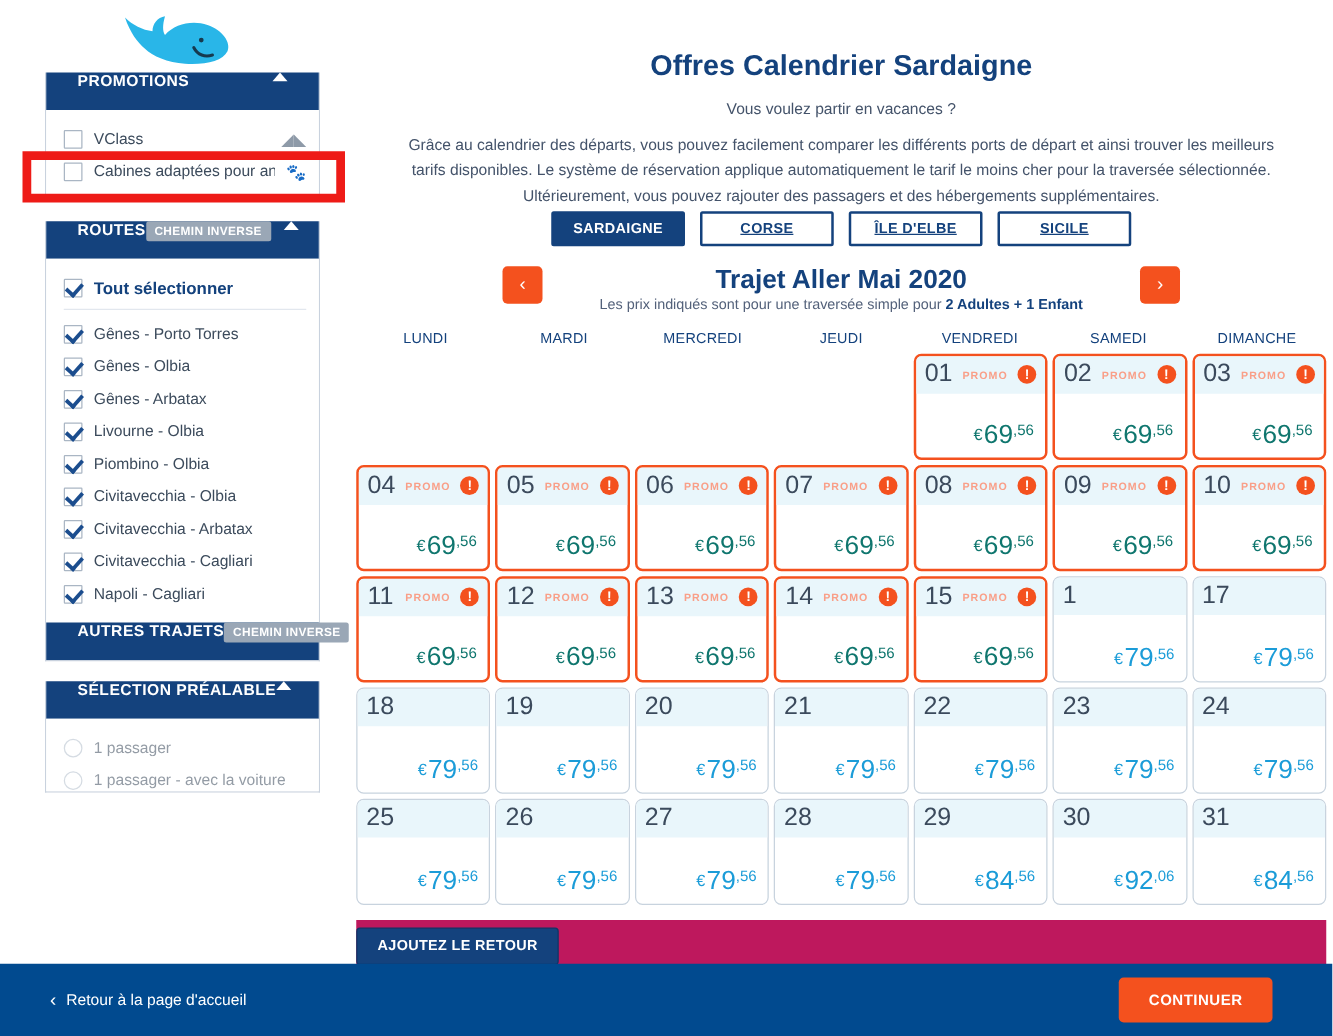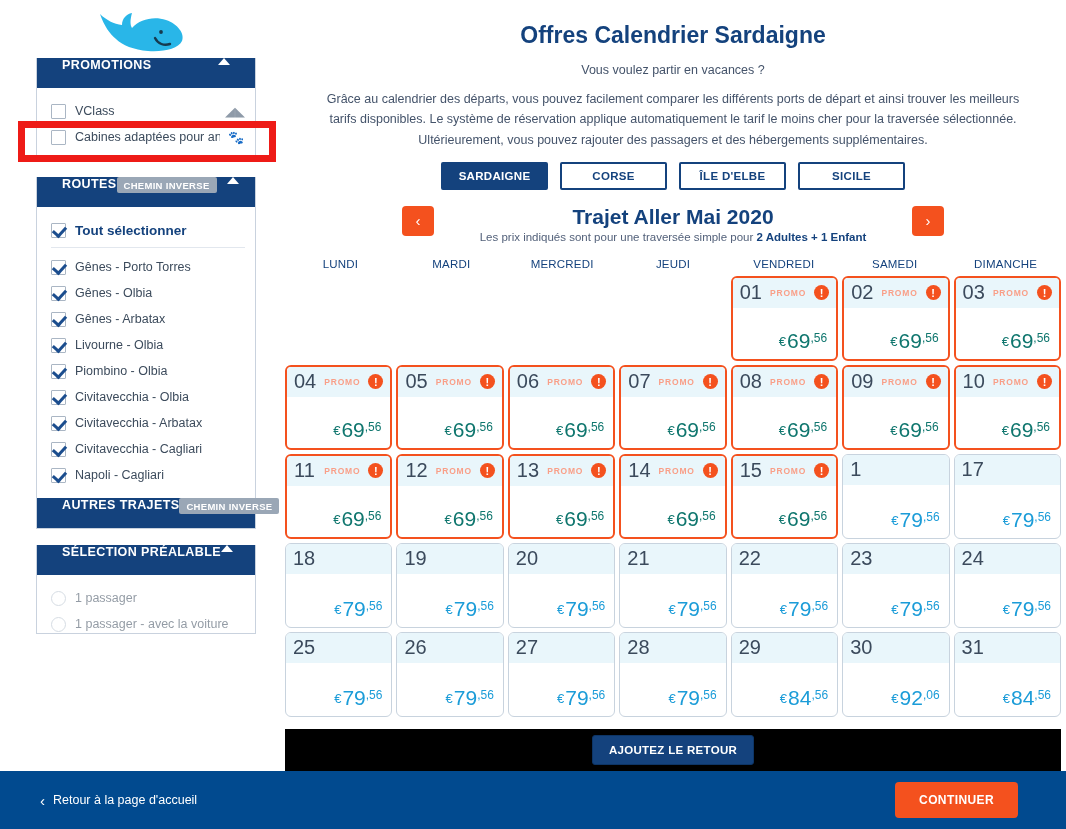--- a/index.html
+++ b/index.html
@@ -89,31 +89,31 @@
   #preselect-body { height:58px; overflow:hidden; }
 
   
   #annotation-box {
     position:absolute; left:18px; top:121px; width:258px; height:41px;
     border:7px solid #ee1b17; background:transparent; z-index:30;
     pointer-events:none;
   }
 
   
-  #main { position:absolute; left:280px; top:0; width:786px; height:767px; }
+  #main { position:absolute; left:280px; top:17px; width:786px; height:767px; }
   #page-title {
     text-align:center; font-size:23px; font-weight:bold; color:#14427d;
     margin:22px 0 0;
   }
   #subtitle { text-align:center; font-size:12.5px; color:#44536a; margin-top:14px; }
   #intro {
     text-align:center; font-size:12.5px; color:#44536a; line-height:1.62;
     margin:12px 42px 0; 
   }
-  #dest-tabs { display:flex; justify-content:center; gap:12px; margin-top:12px; }
+  #dest-tabs { display:flex; justify-content:center; gap:12px; margin-top:2px;text-decoration:underline; }
   .dtab {
     min-width:107px; height:28px; border:2px solid #14427d; background:#fff;
     color:#14427d; font-size:11.5px; font-weight:bold; letter-spacing:.3px;
     display:flex; align-items:center; justify-content:center; border-radius:2px;
   }
   .dtab.active { background:#14427d; color:#fff; }
 
   
   #month-row { position:relative; margin-top:16px; height:46px; }
   #month-title {
@@ -170,22 +170,22 @@
     font-size:21px; color:#1b9cd8; white-space:nowrap;
   }
   .cell .price .eur { font-size:13px; vertical-align:2px; margin-right:1px;}
   .cell .price .cents { font-size:12px; vertical-align:6px; }
   .cell.promo { border:2px solid #f4511e; }
   .cell.promo .head { background:#e9f6fb; }
   .cell.promo .price { color:#0f766e; }
 
   
   #return-bar {
-    margin:12px 5px 0; background:#000000; height:42px;
-    display:flex; align-items:center; justify-content:center;
+    margin:12px 5px 0; background:#be185d; height:42px;
+    display:flex; align-items:center; justify-content:flex-start;
   }
   #add-return-btn {
     background:#14427d; color:#fff; font-size:11.5px; font-weight:bold;
     letter-spacing:.3px; padding:8px 16px; border-radius:3px; border:1px solid #0d3566;
   }
 
   
   #footer {
     position:absolute; left:0; bottom:0; width:1066px; height:58px;
     background:#014a8f; display:flex; align-items:center;

